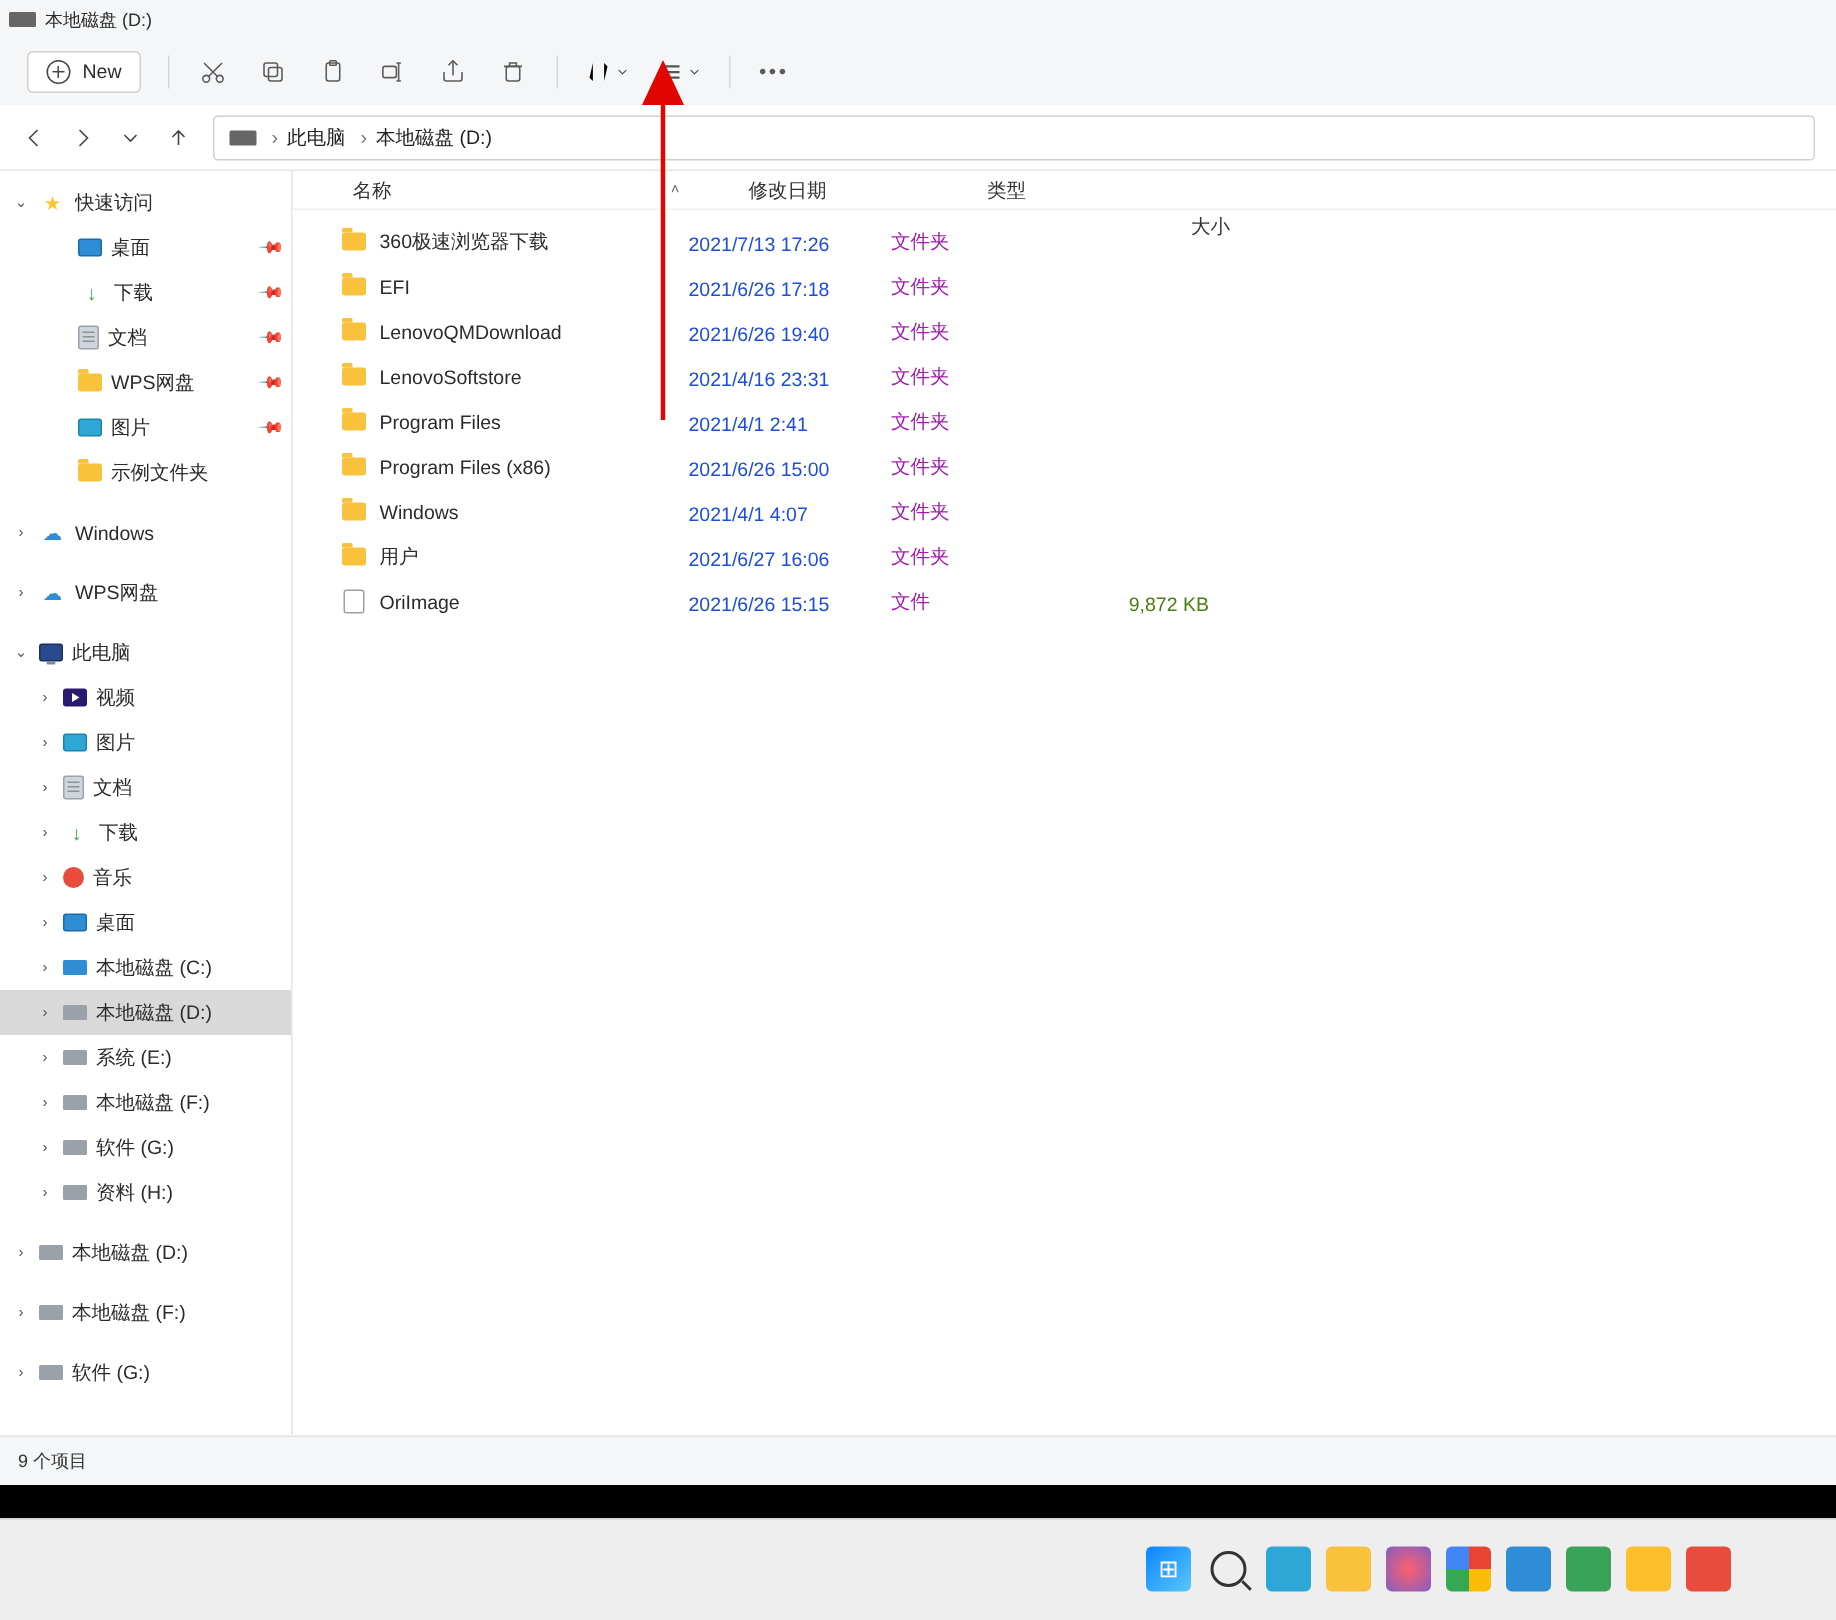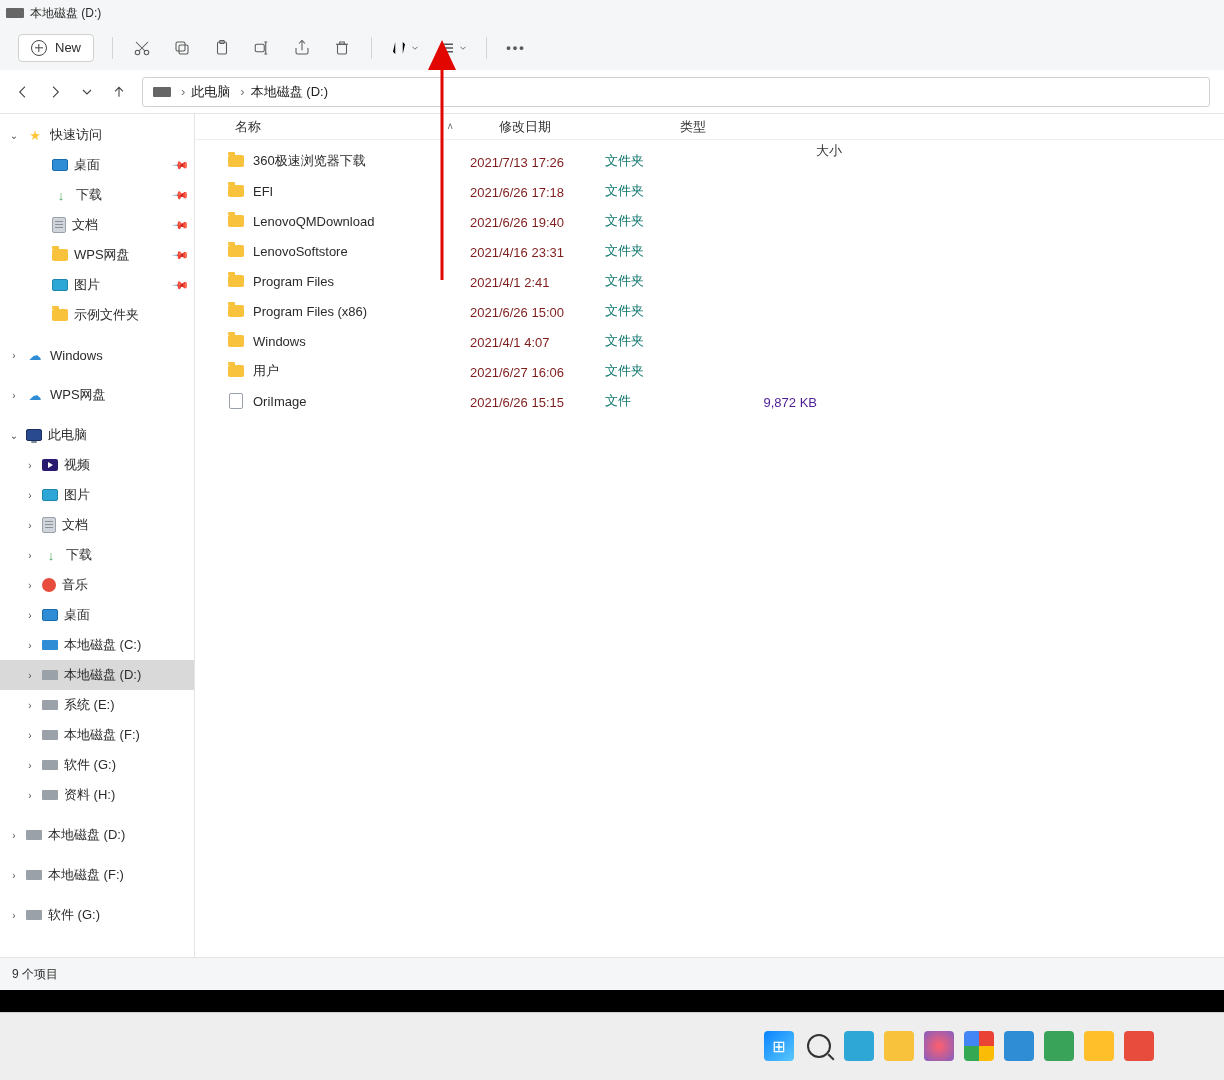--- a/index.html
+++ b/index.html
@@ -76,30 +76,30 @@
   .pad1{padding-left:24px;}
   .pad2{padding-left:34px;}
   .spacer{height:10px;}
 
   
   .main{flex:1;display:flex;flex-direction:column;min-width:0;}
   .cols{display:flex;height:26px;align-items:center;border-bottom:1px solid #eee;padding-left:32px;color:#333;font-size:13px;user-select:none;gap:24px;}
   .cols .c{padding:0 8px;}
   .cols .c-name{flex:0 0 240px;display:flex;align-items:center;justify-content:space-between;}
   .cols .c-mod{flex:0 0 135px;}
-  .cols .c-type{flex:0 0 112px;margin-left:22px;}
+  .cols .c-type{flex:0 0 112px;}
   .cols .c-size{flex:0 0 100px;text-align:left;margin-top:48px;}
   .cols .sort-caret{font-size:10px;color:#666;margin-right:6px;}
   .rows{flex:1;overflow:auto;}
   .row{display:flex;height:30px;align-items:flex-end;padding-left:32px;font-size:13px;cursor:default;}
   .row .ic{width:18px;height:18px;margin-right:8px;display:flex;align-items:center;justify-content:center;}
   .row .c-name{flex:0 0 232px;display:flex;align-items:center;}
-  .row .c-mod{flex:0 0 135px;color:#7f1d1d;margin-left:11px;}
-  .row .c-type{flex:0 0 112px;color:#0f766e;}
-  .row .c-size{flex:0 0 100px;text-align:right;color:#4c1d95;}
+  .row .c-mod{flex:0 0 135px;color:#1d4ed8;}
+  .row .c-type{flex:0 0 112px;color:#a21caf;}
+  .row .c-size{flex:0 0 100px;text-align:right;color:#4d7c0f;}
 
   
   .status{height:26px;border-top:1px solid var(--border);display:flex;align-items:center;padding:16px 12px;background:var(--panel);font-size:12px;color:#333;}
 
   
   .blackbar{height:22px;background:#000;width:1224px;}
   .taskbar{height:68px;width:1224px;background:#eeeeee;display:flex;align-items:center;justify-content:flex-end;padding-right:70px;gap:10px;position:relative;}
   .taskbar::before{content:"";position:absolute;left:0;right:0;top:0;height:1px;background:#d0d0d0;}
   .taskicon{width:30px;height:30px;border-radius:4px;display:flex;align-items:center;justify-content:center;font-size:16px;color:#444;}
   .taskicon.win{background:linear-gradient(135deg,#0a84ff,#5ac8fa);color:#fff;}

